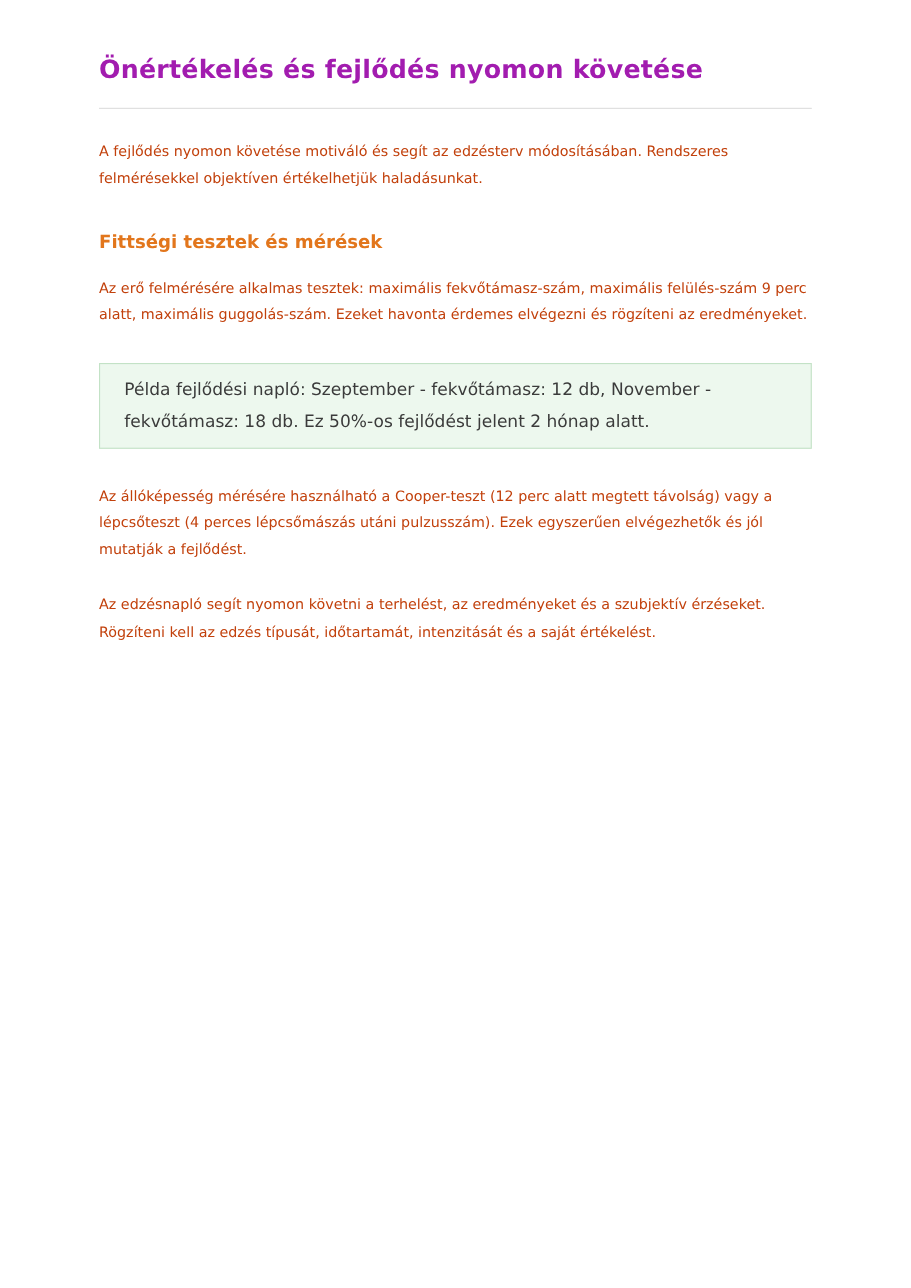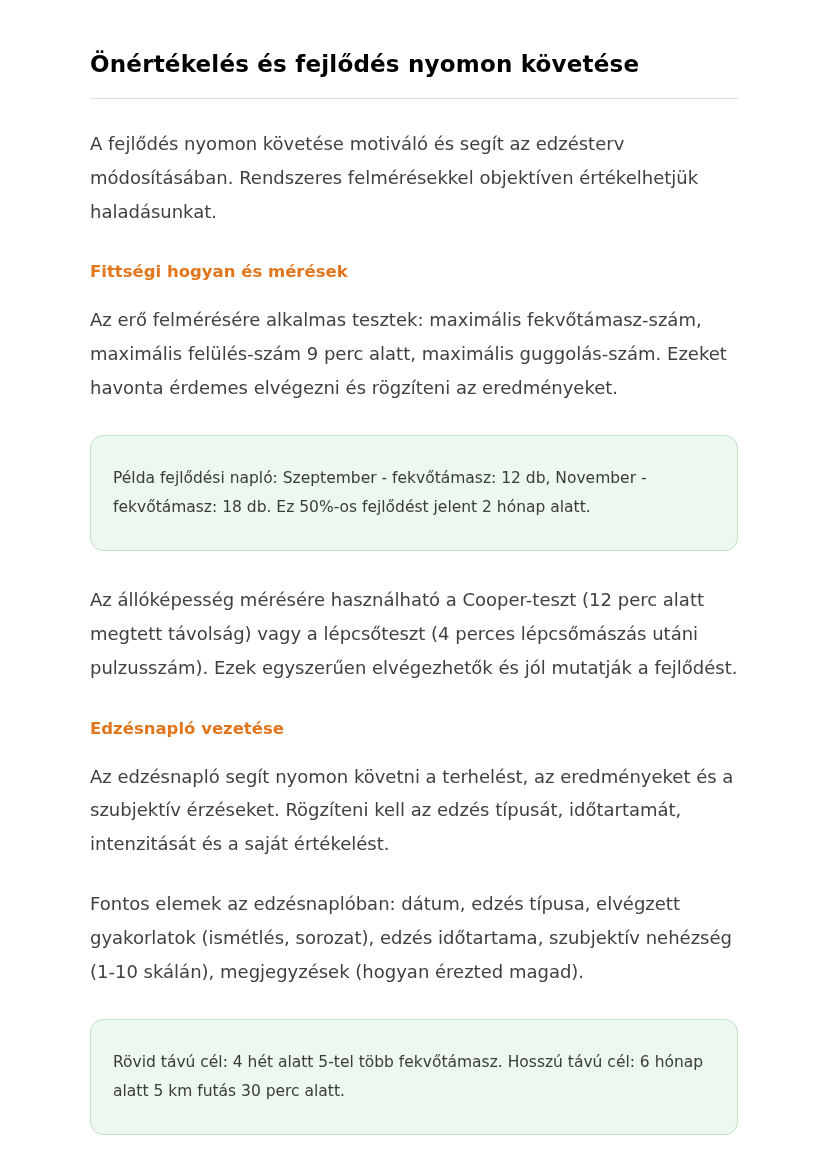--- a/index.html
+++ b/index.html
@@ -19,54 +19,54 @@
   }
 
   .content {
     width: 648px;
     margin: 0 auto;
     padding-top: 50px;
     padding-bottom: 60px;
   }
 
   h1.doc-title {
-    color: #000000;
+    color: #a21caf;
     font-size: 23px;
     font-weight: bold;
     line-height: 1.3;
     margin-bottom: 18px;
     letter-spacing: 0.2px;
   }
 
   .title-rule {
     border: none;
     border-top: 1px solid #dddddd;
     margin: 0 0 28px 0;
   }
 
   p.body-text {
-    font-size: 18px;
+    font-size: 13px;
     line-height: 1.88;
     margin-bottom: 26px;
-    color: #404040;
+    color: #c2410c;
   }
 
   h2.section-heading {
     color: #e2761c;
     font-size: 16.5px;
     font-weight: bold;
     margin-top: 34px;
     margin-bottom: 22px;
   }
 
   .callout {
     background: #edf8ee;
     border: 1px solid #c3e2c6;
-    border-radius: 13px;
-    padding: 28px 22px;
+    border-radius: 0;
+    padding: 9px 22px;
     margin: 30px 0 32px 0;
   }
 
   .callout p.callout-text {
     font-size: 15.5px;
     line-height: 1.88;
     color: #3b3b3b;
   }
 </style>
 </head>
@@ -74,36 +74,31 @@
 
 <div class="page">
   <div class="content">
 
     <h1 class="doc-title">Önértékelés és fejlődés nyomon követése</h1>
 
     <hr class="title-rule">
 
     <p class="body-text">A fejlődés nyomon követése motiváló és segít az edzésterv módosításában. Rendszeres felmérésekkel objektíven értékelhetjük haladásunkat.</p>
 
-    <h2 class="section-heading">Fittségi hogyan és mérések</h2>
+    <h2 class="section-heading">Fittségi tesztek és mérések</h2>
 
     <p class="body-text">Az erő felmérésére alkalmas tesztek: maximális fekvőtámasz-szám, maximális felülés-szám 9 perc alatt, maximális guggolás-szám. Ezeket havonta érdemes elvégezni és rögzíteni az eredményeket.</p>
 
     <div class="callout">
       <p class="callout-text">Példa fejlődési napló: Szeptember - fekvőtámasz: 12 db, November - fekvőtámasz: 18 db. Ez 50%-os fejlődést jelent 2 hónap alatt.</p>
     </div>
 
     <p class="body-text">Az állóképesség mérésére használható a Cooper-teszt (12 perc alatt megtett távolság) vagy a lépcsőteszt (4 perces lépcsőmászás utáni pulzusszám). Ezek egyszerűen elvégezhetők és jól mutatják a fejlődést.</p>
 
-    <h2 class="section-heading">Edzésnapló vezetése</h2>
 
     <p class="body-text">Az edzésnapló segít nyomon követni a terhelést, az eredményeket és a szubjektív érzéseket. Rögzíteni kell az edzés típusát, időtartamát, intenzitását és a saját értékelést.</p>
 
-    <p class="body-text">Fontos elemek az edzésnaplóban: dátum, edzés típusa, elvégzett gyakorlatok (ismétlés, sorozat), edzés időtartama, szubjektív nehézség (1-10 skálán), megjegyzések (hogyan érezted magad).</p>
 
 
 
-    <div class="callout">
-      <p class="callout-text">Rövid távú cél: 4 hét alatt 5-tel több fekvőtámasz. Hosszú távú cél: 6 hónap alatt 5 km futás 30 perc alatt.</p>
-    </div>
 
   </div>
 </div>
 
 </body></html>

